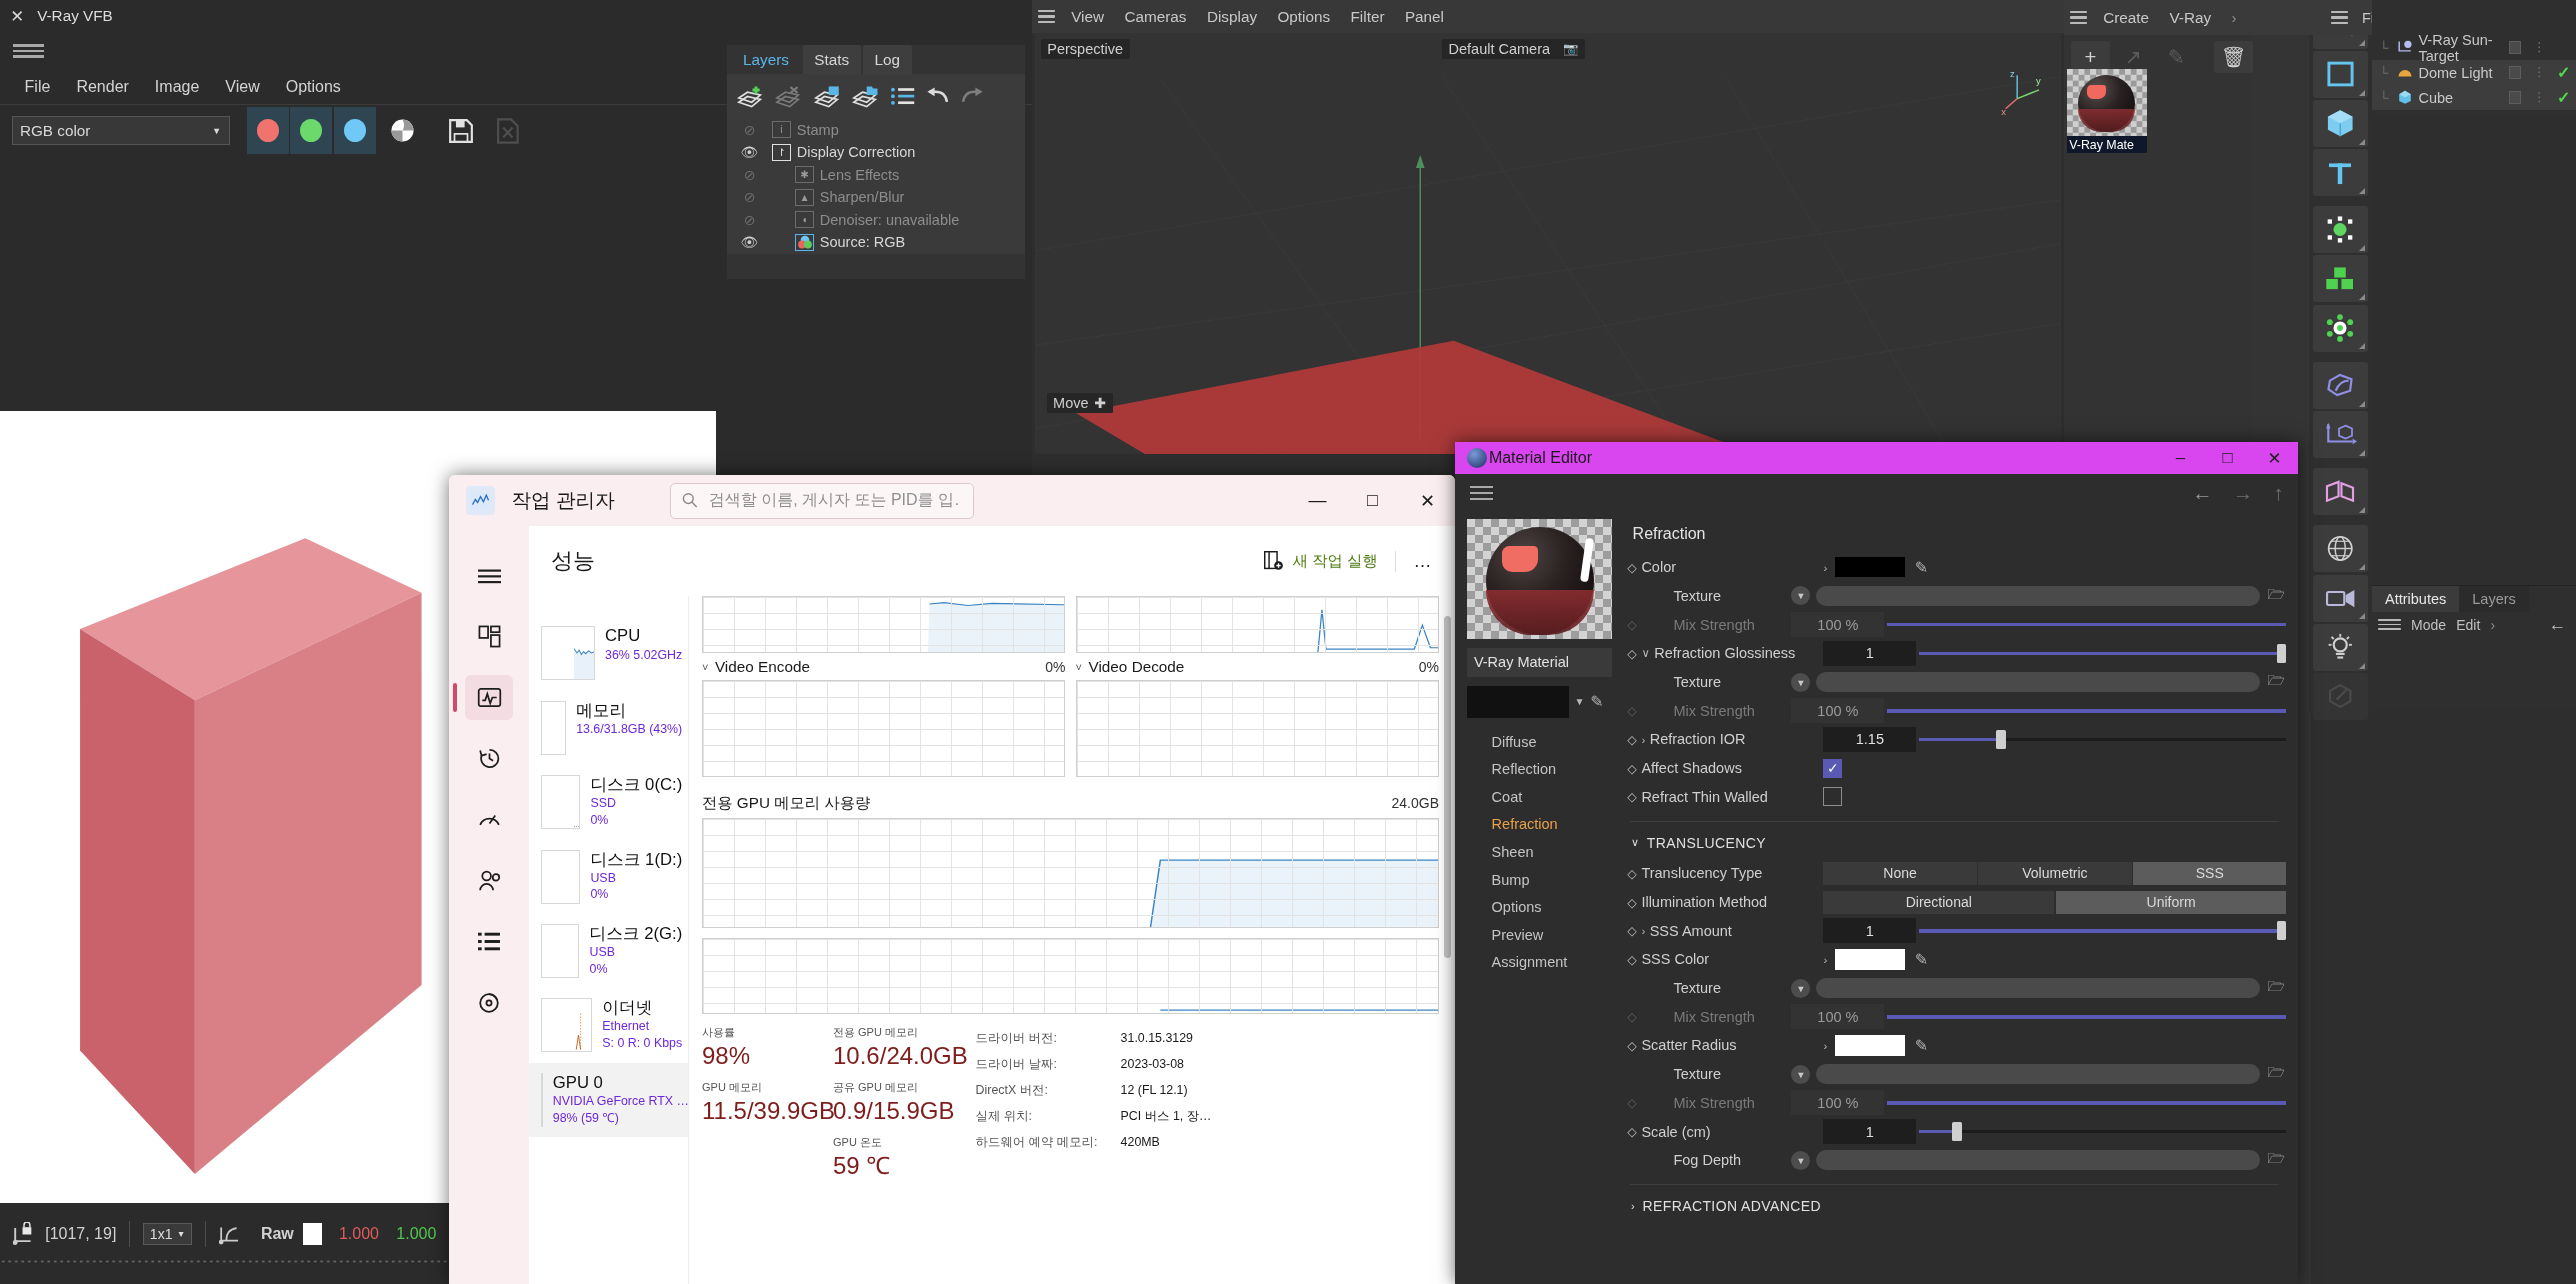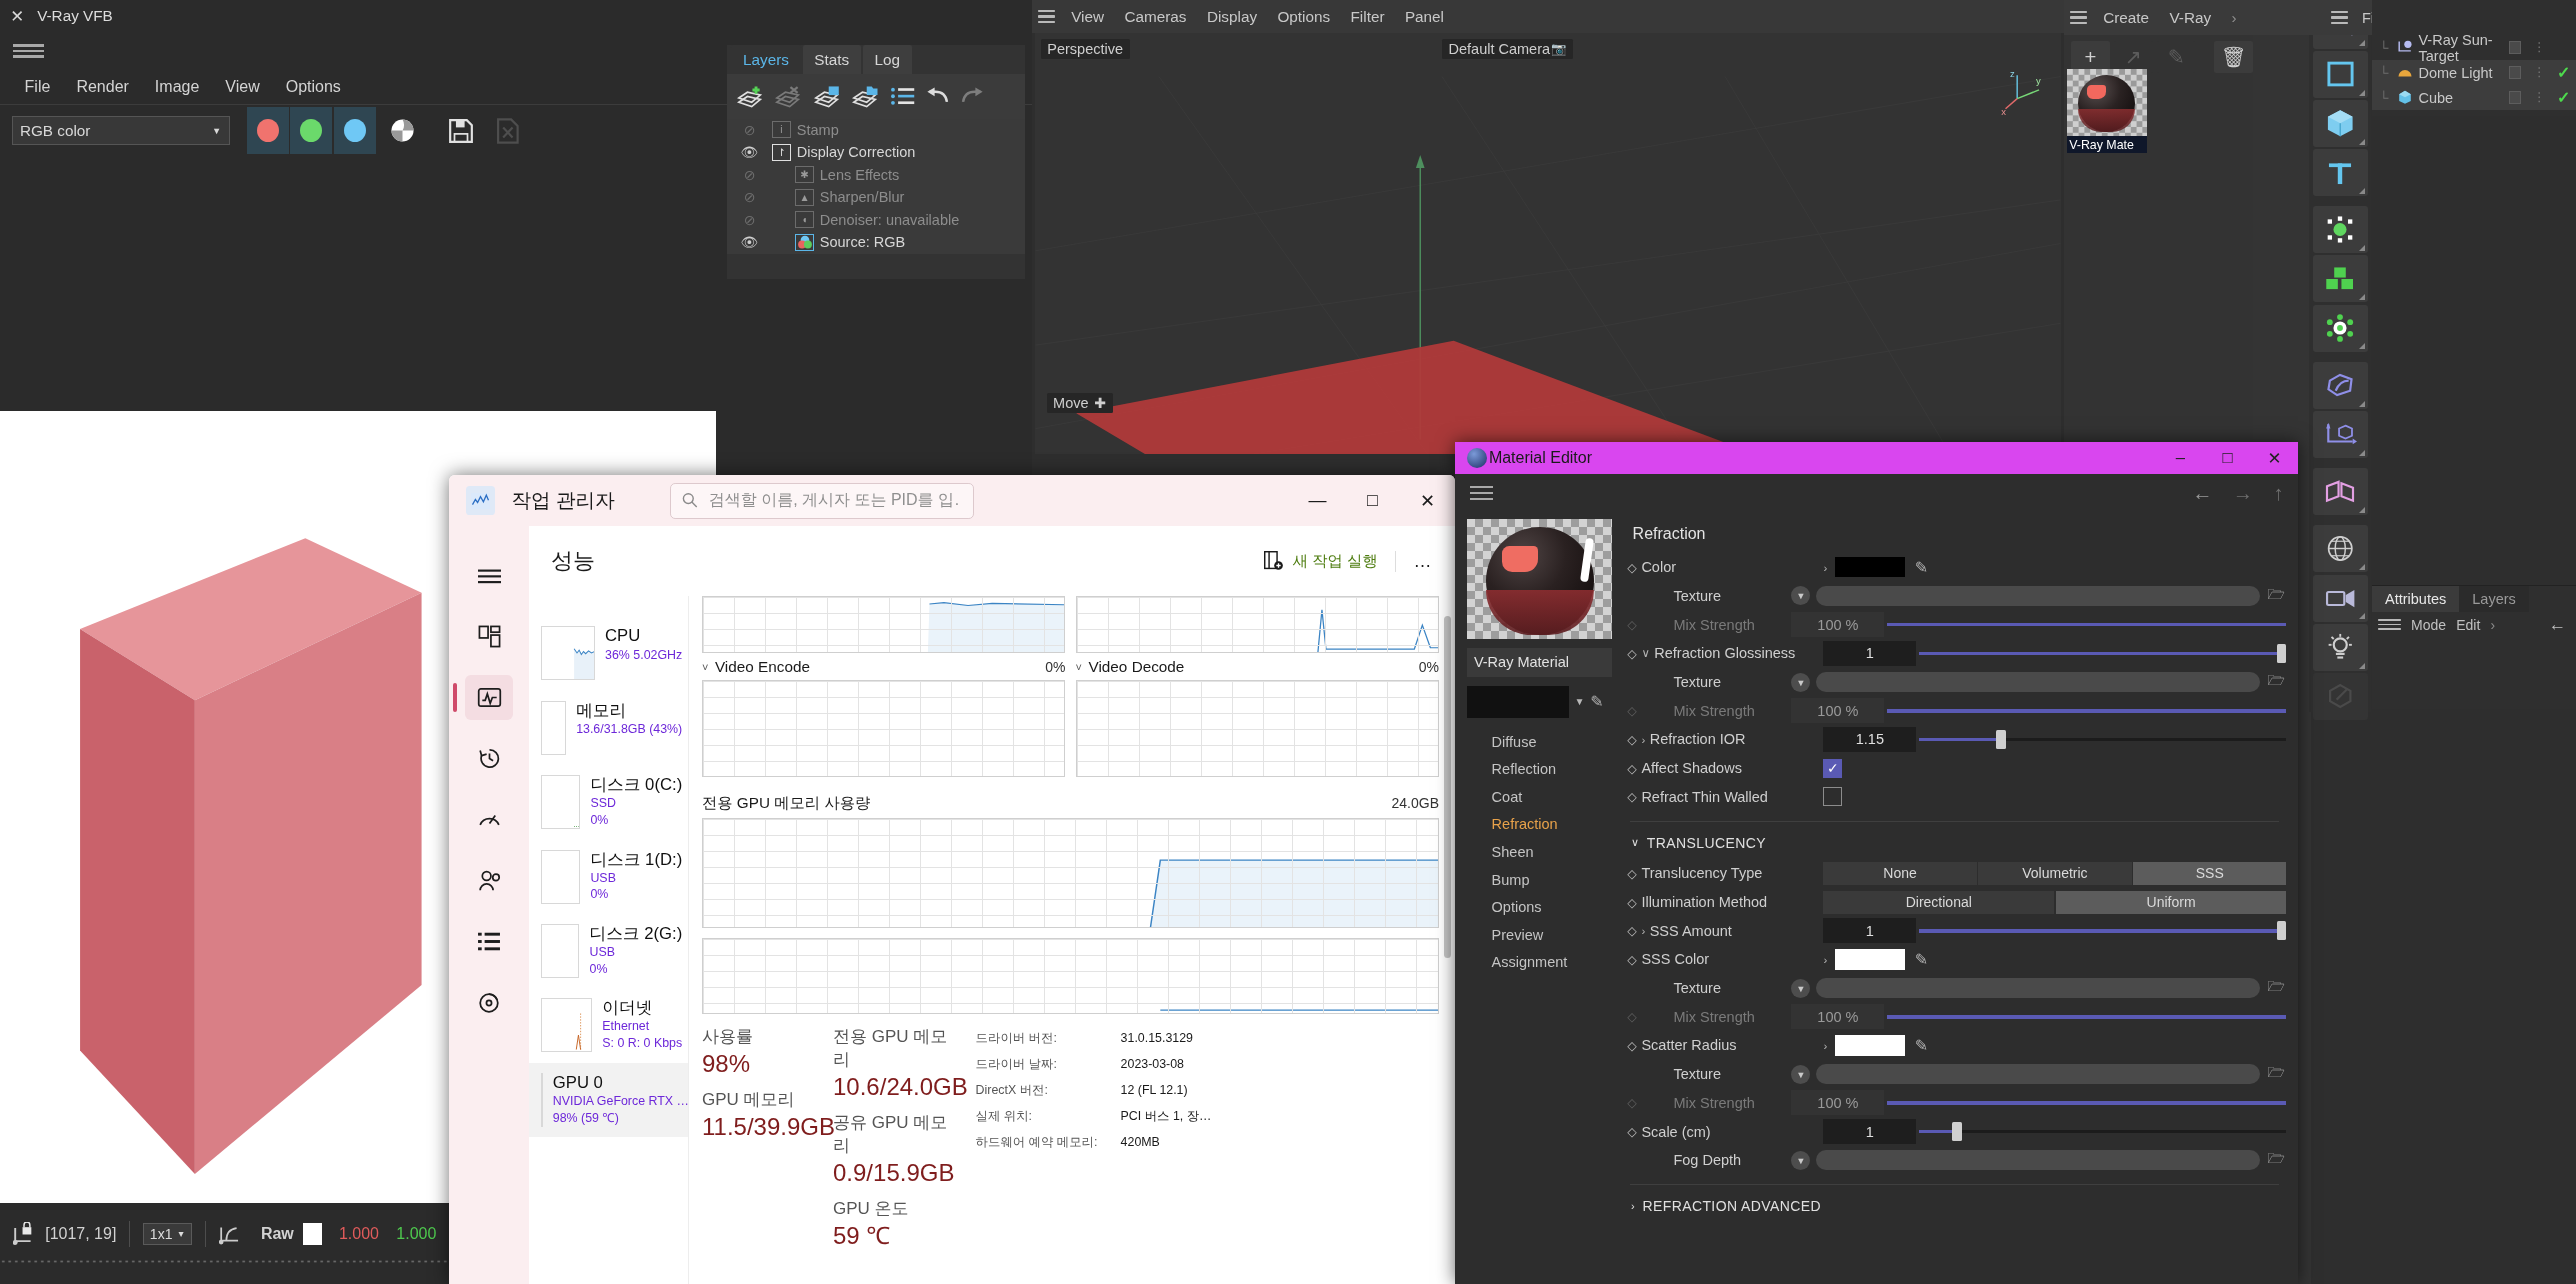--- a/index.html
+++ b/index.html
@@ -200,21 +200,21 @@
   .graph-box { border:0.7px solid #cfcfcf; background:#fff; position:relative; overflow:hidden; }
   .grid-bg { position:absolute; inset:0;
      background-image:linear-gradient(#e3e3e3 0.7px, transparent 0.7px),
                       linear-gradient(90deg,#e3e3e3 0.7px, transparent 0.7px);
      background-size:31px 16px; }
   .gsec-label { display:flex; justify-content:space-between; align-items:center;
      font-size:15.3px; color:#1a1a1a; padding:5.1px 0 4.4px; }
   .gsec-label .pct { font-size:14px; color:#333; }
   .stat-grid { display:flex; gap:0; padding-top:10.2px; }
   .stat-col { width:131px; }
-  .stat-col .lbl { font-size:17px; color:#555; margin-bottom:1.5px; }
+  .stat-col .lbl { font-size:11px; color:#555; margin-bottom:1.5px; }
   .stat-col .val { font-size:24px; color:#7f1d1d; font-weight:300; line-height:1.25;
      margin-bottom:8.7px; }
   .kv { display:flex; font-size:12.4px; color:#444; line-height:2.1; }
   .kv .k { width:145px; color:#555; }
   .kv .v { color:#1a1a1a; }
   #tm-scroll { position:absolute; right:4.4px; top:0; width:6.5px; height:689px; }
   #tm-scroll i { position:absolute; left:0; top:20.3px; width:6.5px; height:342px;
      background:#c4c4c4; border-radius:3.6px; display:block; }
 
   
@@ -315,21 +315,21 @@
       <line x1="300" y1="580" x2="1412" y2="400" stroke="#3c3c3c" stroke-width="1"></line>
       <line x1="0" y1="545" x2="1412" y2="290" stroke="#3b3b3b" stroke-width="1"></line>
       <line x1="540" y1="580" x2="170" y2="60" stroke="#3c3c3c" stroke-width="1"></line>
       <line x1="900" y1="580" x2="560" y2="60" stroke="#3c3c3c" stroke-width="1"></line>
       <line x1="1260" y1="580" x2="950" y2="60" stroke="#3c3c3c" stroke-width="1"></line>
       <line x1="530" y1="560" x2="530" y2="175" stroke="#4e8f5e" stroke-width="2"></line>
       <polygon points="530,168 524,186 536,186" fill="#4e8f5e"></polygon>
       <polygon points="1480,570 2000,470 2400,620 1700,700" fill="#b03a3a" opacity="0.95" transform="translate(-1424,-46)"></polygon>
     </svg>
     <div class="vp-label" style="left:5.8px; top:5.8px;">Perspective</div>
-    <div class="vp-label" style="left:407px; top:5.8px; display:flex; align-items:center; gap:1px;">
+    <div class="vp-label" style="left:407px; top:5.8px; display:flex; align-items:center; gap:13px;">
       <span>Default Camera</span>
       <span style="font-size:12.4px;">📷</span>
     </div>
     <div class="vp-label" style="left:11.6px; top:360px; display:flex; align-items:center; gap:5.8px;">
       <span>Move</span>
       <span style="font-size:14px;">✚</span>
     </div>
 
     <svg class="abs" style="right:16px; top:35px;" width="44" height="51" viewBox="0 0 60 70">
       <line x1="22" y1="42" x2="22" y2="10" stroke="#66c2e0" stroke-width="2"></line>

